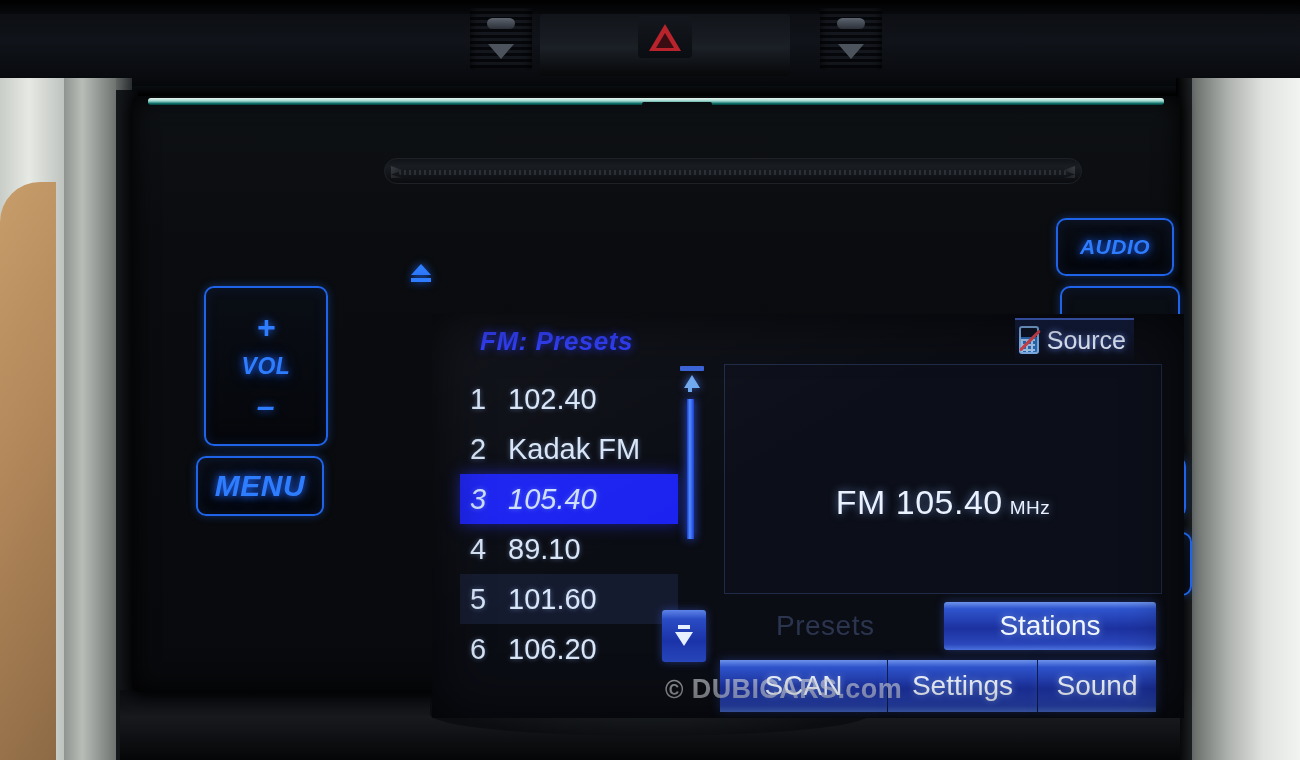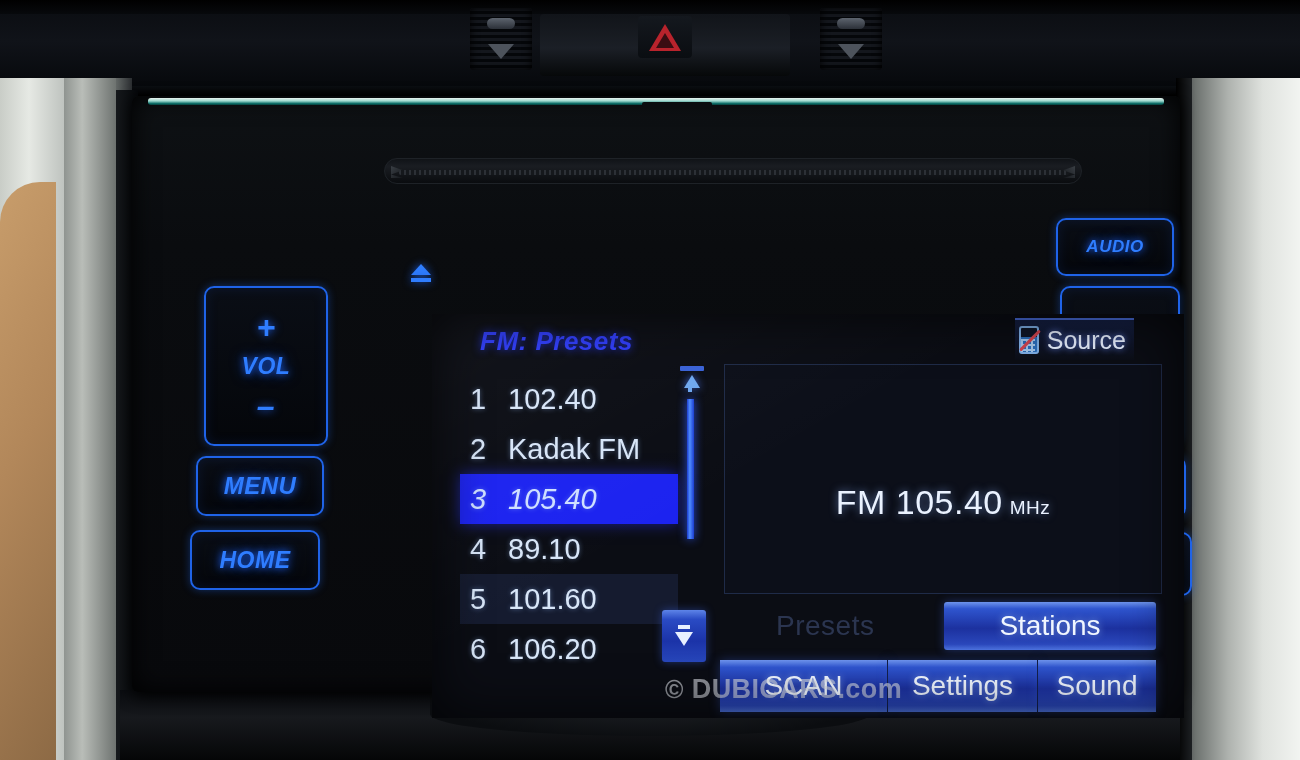--- a/index.html
+++ b/index.html
@@ -170,24 +170,24 @@
     font-style: italic; font-weight: 700;
     letter-spacing: .5px;
     text-shadow: 0 0 7px #1c5ae0, 0 0 14px #103a96;
     box-shadow: 0 0 9px rgba(31,99,232,.42), inset 0 0 12px rgba(18,50,130,.25);
     background: linear-gradient(180deg, rgba(10,14,22,.9), rgba(4,6,10,.95));
     user-select: none;
   }
 
   #btn-pwr   { left: 78px;  top: 122px; width: 118px; height: 58px; font-size: 23px; }
   #btn-vol   { left: 72px;  top: 190px; width: 124px; height: 160px; }
-  #btn-menu  { left: 64px;  top: 360px; width: 128px; height: 60px; font-size: 24px; }
+  #btn-menu  { left: 64px;  top: 360px; width: 128px; height: 60px; font-size: 30px; }
   #btn-home  { left: 58px;  top: 434px; width: 130px; height: 60px; font-size: 23px; }
 
-  #btn-audio { left: 924px; top: 122px; width: 118px; height: 58px; font-size: 17px; }
+  #btn-audio { left: 924px; top: 122px; width: 118px; height: 58px; font-size: 21px; }
   #btn-tune  { left: 928px; top: 190px; width: 120px; height: 160px; }
   #btn-play  { left: 932px; top: 360px; width: 122px; height: 62px; }
   #btn-phone { left: 936px; top: 436px; width: 124px; height: 64px; }
 
   .vol-plus, .vol-minus {
     font-size: 32px; font-weight: 700; line-height: 1;
     color: #2f7dff; text-shadow: 0 0 8px #1c5ae0;
   }
   .vol-label { font-size: 23px; margin: 10px 0; }
   .tune-chev {
@@ -440,23 +440,20 @@
     <div class="hard-btn" id="btn-vol">
       <span class="vol-plus">+</span>
       <span class="vol-label">VOL</span>
       <span class="vol-minus">–</span>
     </div>
 
     <div class="hard-btn" id="btn-menu">
       <span>MENU</span>
     </div>
 
-    <div class="hard-btn" id="btn-home">
-      <span>HOME</span>
-    </div>
 
     <div class="hard-btn" id="btn-audio">
       <span>AUDIO</span>
     </div>
 
     <div class="hard-btn" id="btn-tune">
       <span class="tune-chev">›</span>
       <span class="tune-line">TUNE</span>
       <span class="tune-line">TRACK</span>
       <span class="tune-chev">‹</span>

